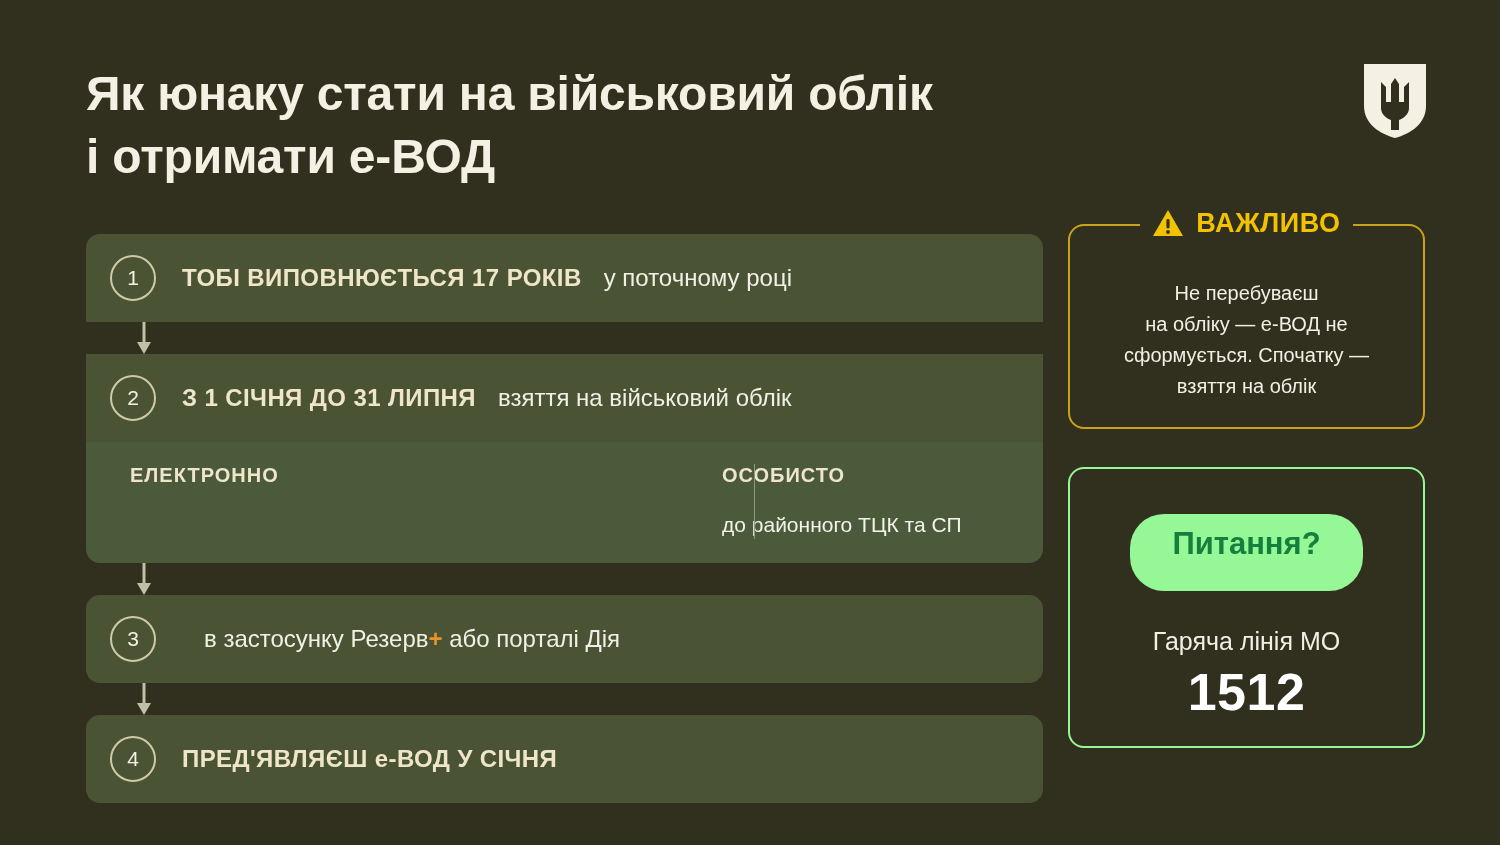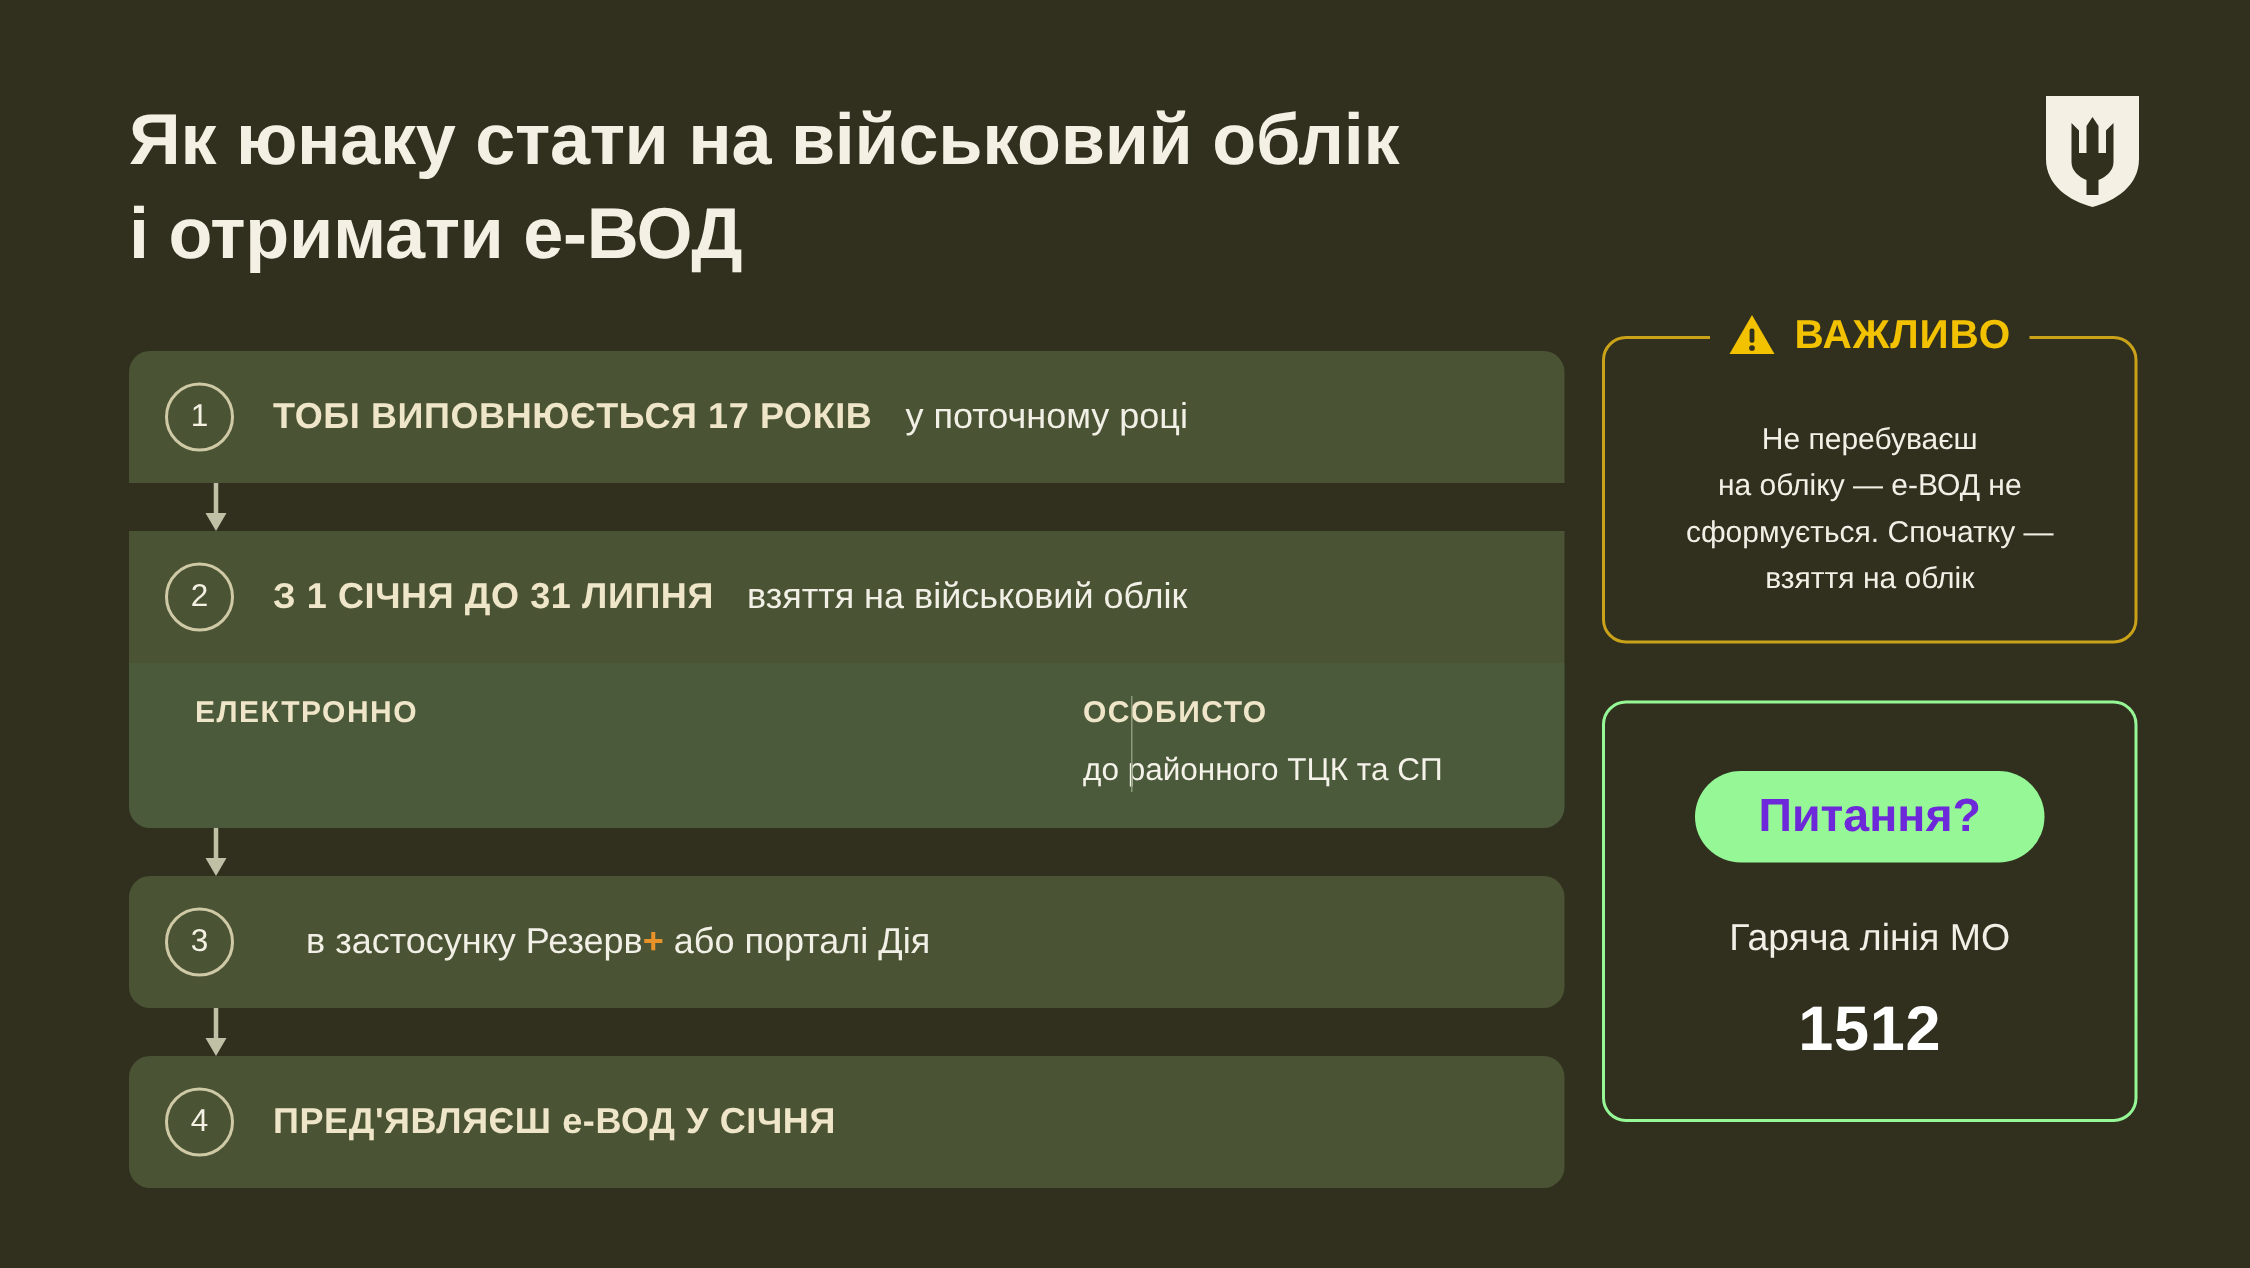--- a/index.html
+++ b/index.html
@@ -118,21 +118,21 @@
     top: 22px;
     bottom: 24px;
     width: 1px;
     background: #8b9a79;
   }
   .sub-head {
     color: #efe5c8;
     font-size: 20px;
     font-weight: bold;
     letter-spacing: 1px;
-    margin-bottom: 15px;
+    margin-bottom: 26px;
     white-space: nowrap;
   }
   .sub-text {
     color: #f4f2e9;
     font-size: 21px;
     white-space: nowrap;
   }
   .plus { color: #e8922a; font-weight: bold; }
 
   
@@ -188,36 +188,36 @@
     height: 281px;
     border: 2px solid #95f795;
     border-radius: 16px;
     display: flex;
     flex-direction: column;
     align-items: center;
   }
   .q-pill {
     margin-top: 45px;
     background: #95f795;
-    color: #6d28d9;
+    color: #15803d;
     border-radius: 34px;
-    padding: 14px 42px 16px 42px;
+    padding: 14px 42px 32px 42px;
     font-size: 31px;
     font-weight: bold;
     line-height: 1;
   }
   .hotline-label {
     margin-top: 36px;
     color: #f2f0e6;
     font-size: 25px;
   }
   .hotline-number {
-    margin-top: 22px;
+    margin-top: 6px;
     color: #ffffff;
-    font-size: 42px;
+    font-size: 52px;
     font-weight: bold;
     letter-spacing: 0.5px;
   }
 </style>
 </head>
 <body>
 
 <div id="page">
 
   <div class="header">

